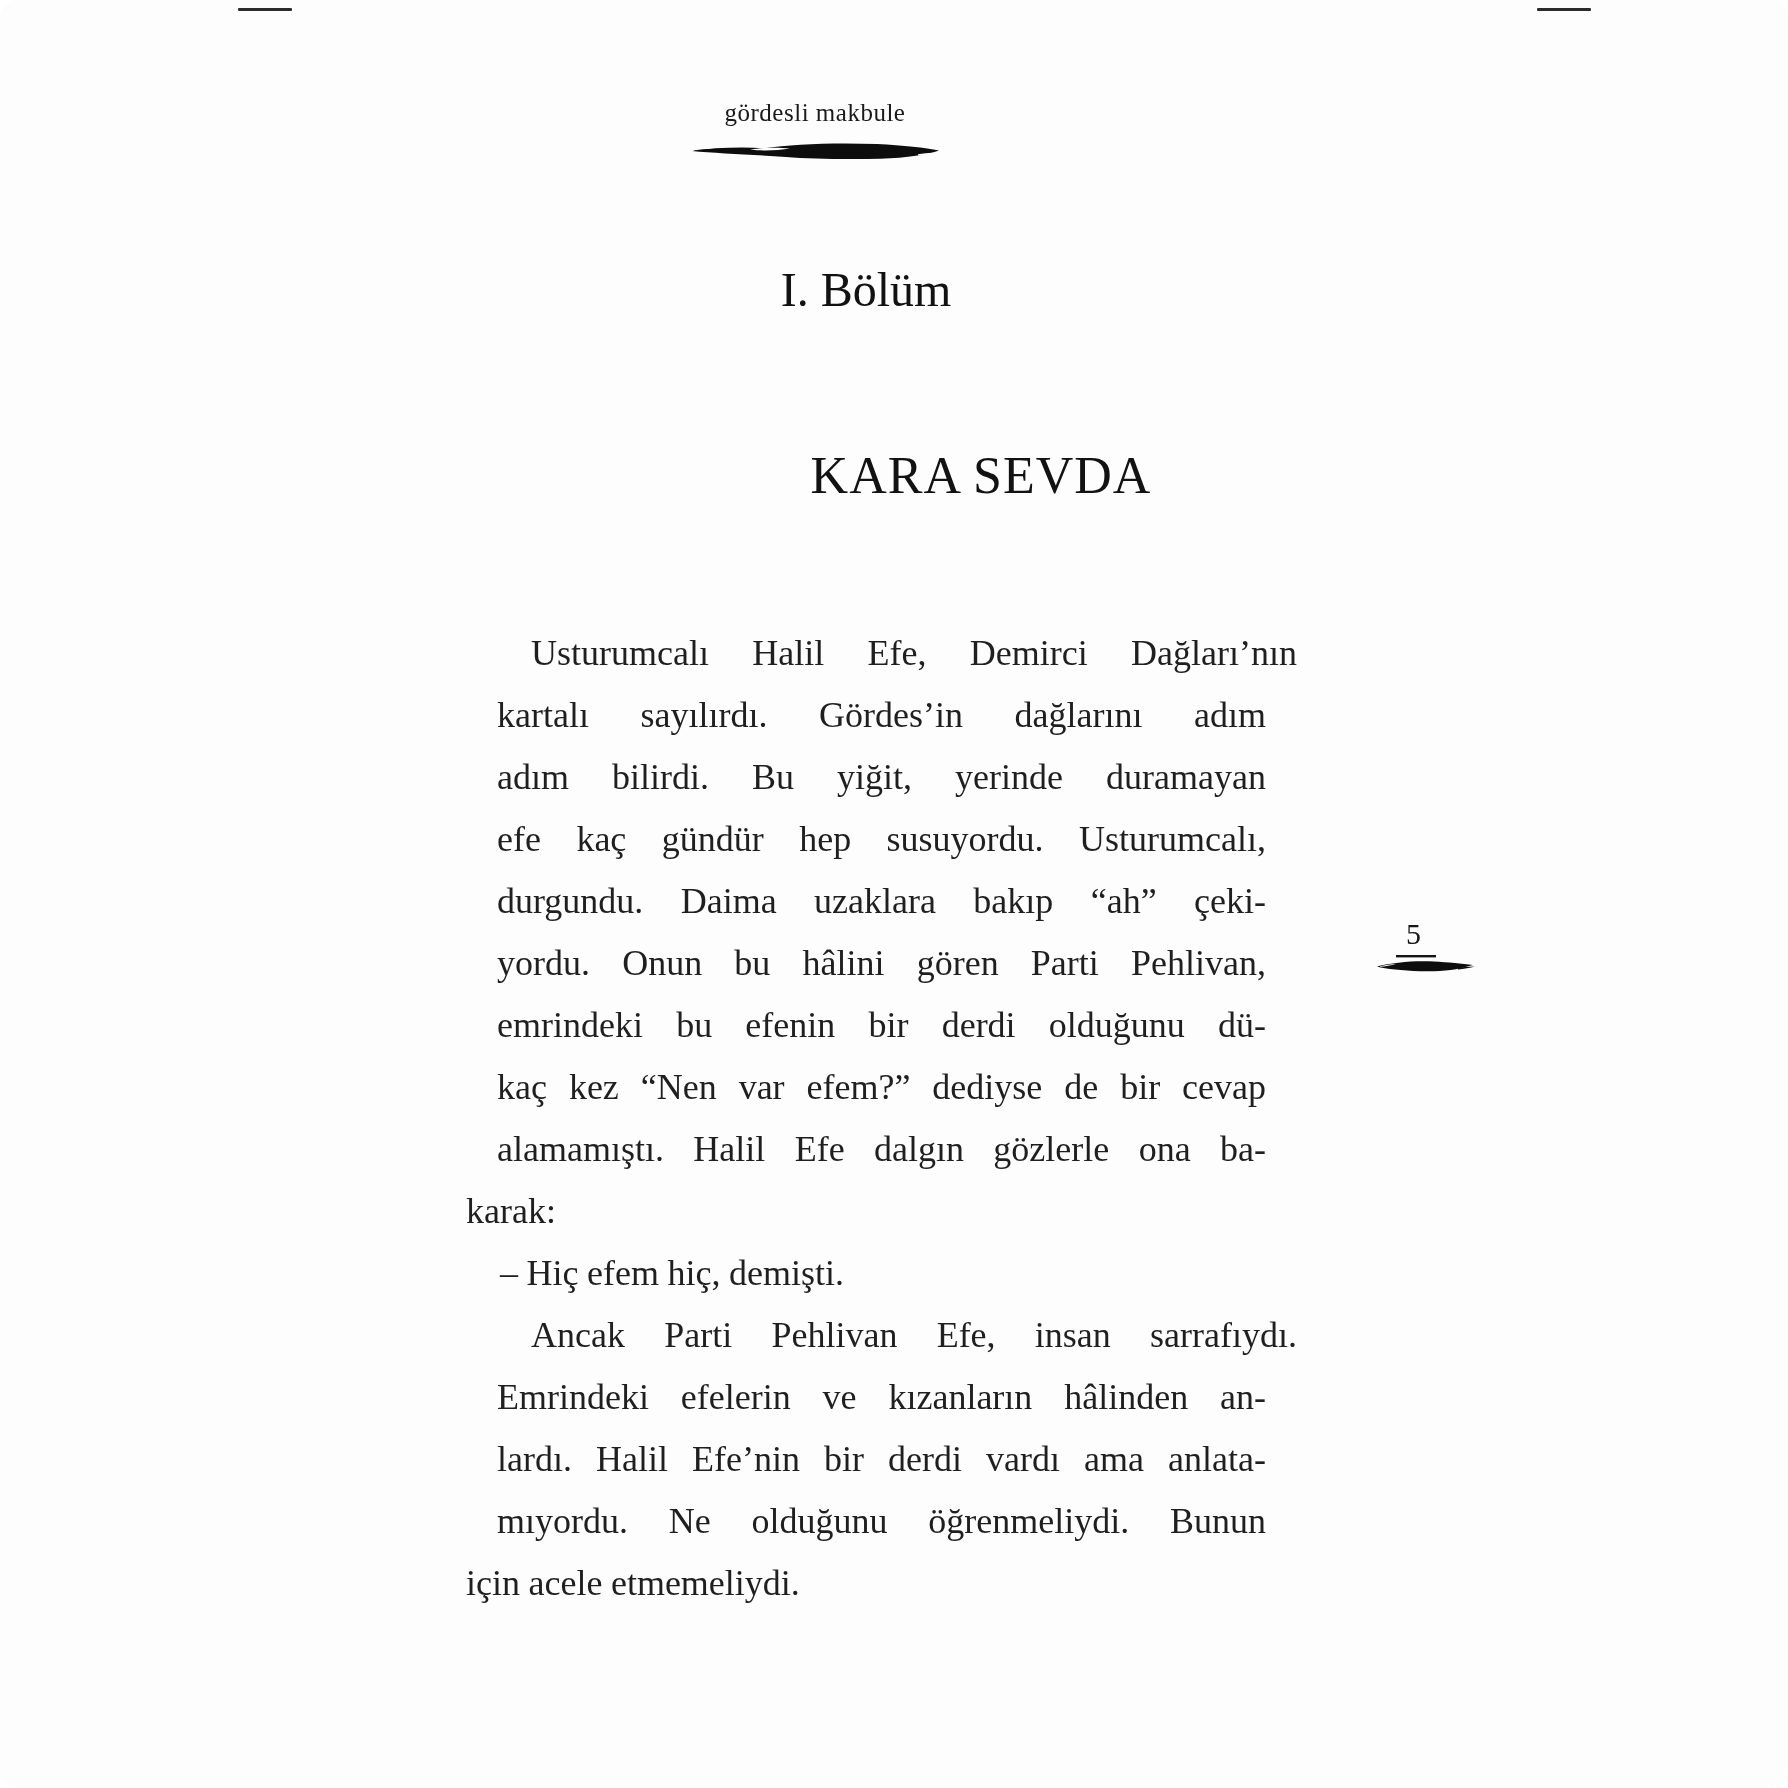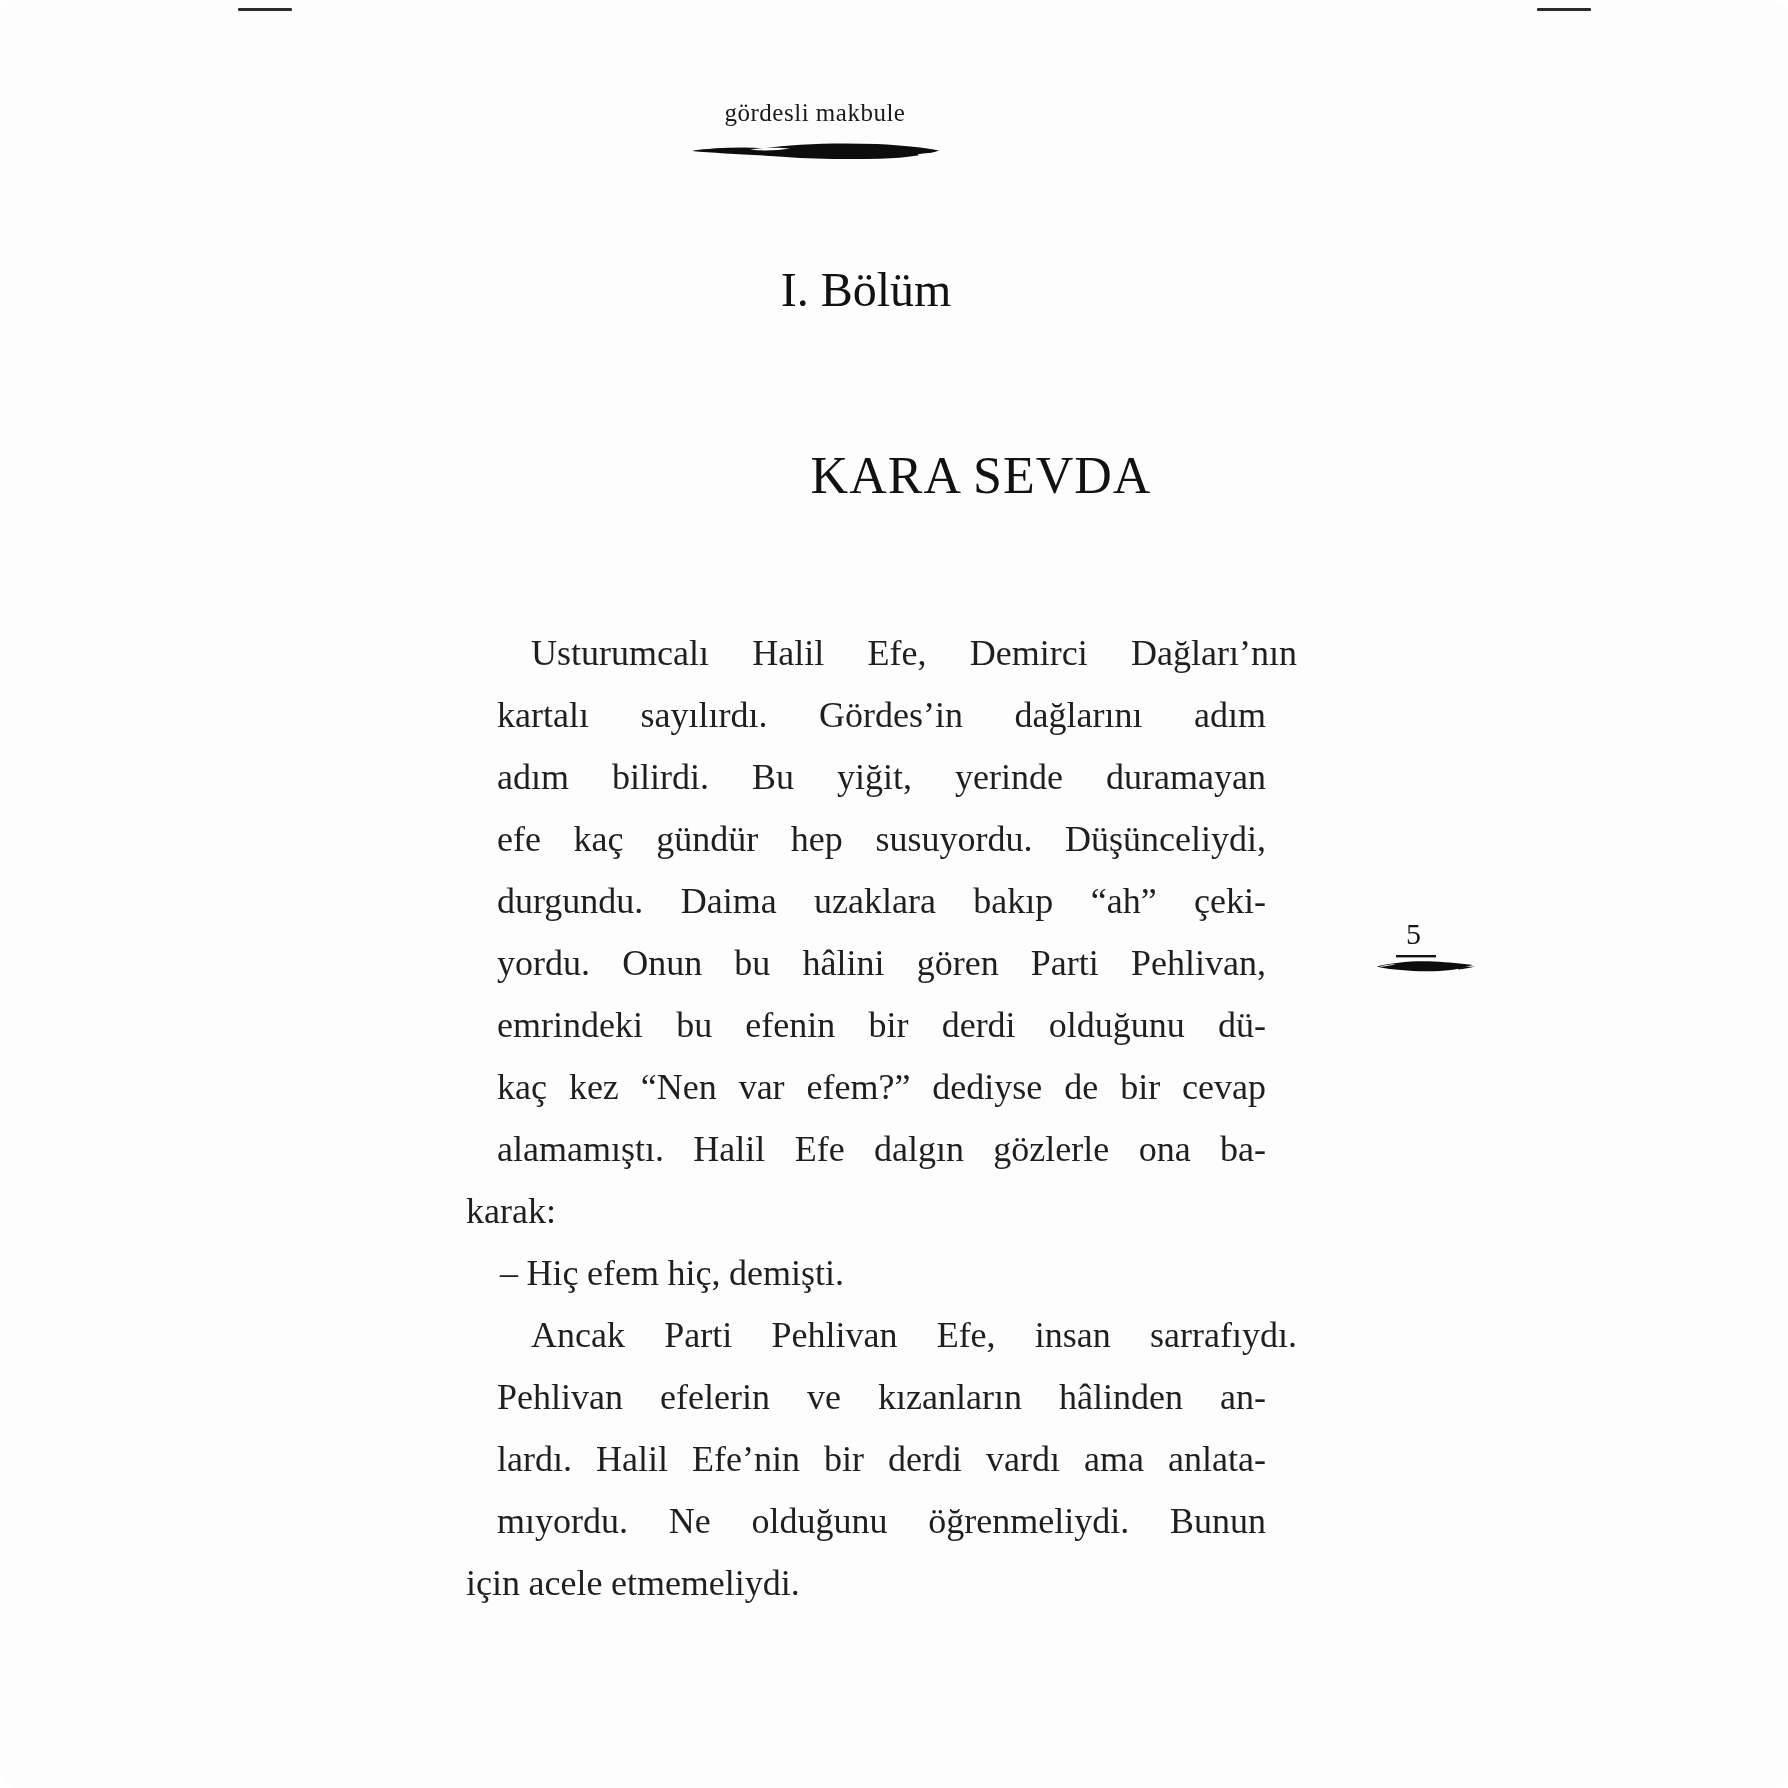--- a/index.html
+++ b/index.html
@@ -138,30 +138,30 @@
   </header>
 
   <div class="chapter-label">I. Bölüm</div>
 
   <h1 class="chapter-title">KARA SEVDA</h1>
 
   <main class="body-text">
       <div class="line indent justify">Usturumcalı Halil Efe, Demirci Dağları’nın</div>
       <div class="line justify">kartalı sayılırdı. Gördes’in dağlarını adım</div>
       <div class="line justify">adım bilirdi. Bu yiğit, yerinde duramayan</div>
-      <div class="line justify">efe kaç gündür hep susuyordu. Düşünceliydi,</div>
+      <div class="line justify">efe kaç gündür hep susuyordu. Usturumcalı,</div>
       <div class="line justify">durgundu. Daima uzaklara bakıp “ah” çeki-</div>
       <div class="line justify">yordu. Onun bu hâlini gören Parti Pehlivan,</div>
       <div class="line justify">emrindeki bu efenin bir derdi olduğunu dü-</div>
       <div class="line justify">kaç kez “Nen var efem?” dediyse de bir cevap</div>
       <div class="line justify">alamamıştı. Halil Efe dalgın gözlerle ona ba-</div>
       <div class="line">karak:</div>
       <div class="line indent">– Hiç efem hiç, demişti.</div>
       <div class="line indent justify">Ancak Parti Pehlivan Efe, insan sarrafıydı.</div>
-      <div class="line justify">Pehlivan efelerin ve kızanların hâlinden an-</div>
+      <div class="line justify">Emrindeki efelerin ve kızanların hâlinden an-</div>
       <div class="line justify">lardı. Halil Efe’nin bir derdi vardı ama anlata-</div>
       <div class="line justify">mıyordu. Ne olduğunu öğrenmeliydi. Bunun</div>
       <div class="line">için acele etmemeliydi.</div>
     </main>
 
   <div class="folio">
     <div class="folio-number">5</div>
     <svg class="folio-flourish" viewBox="0 0 105 26" preserveAspectRatio="none" aria-hidden="true">
       <rect x="24" y="3" width="40" height="2.4" fill="#141414"></rect>
       <path fill="#0d0d0d" d="M5,14.5 C20,10.5 42,8.5 62,9.5 C76,10.2 90,11.5 101,13 L96,14.2 C86,17.5 68,20 48,19.2 C30,18.5 14,17 5,14.5 Z"></path>

